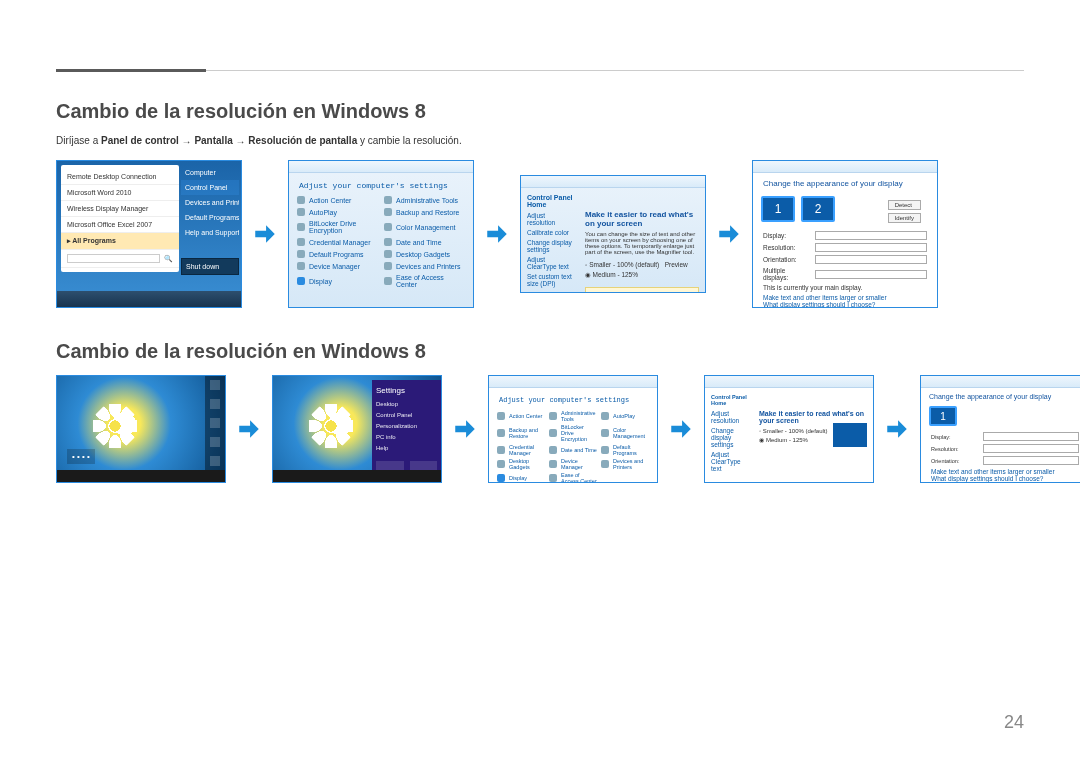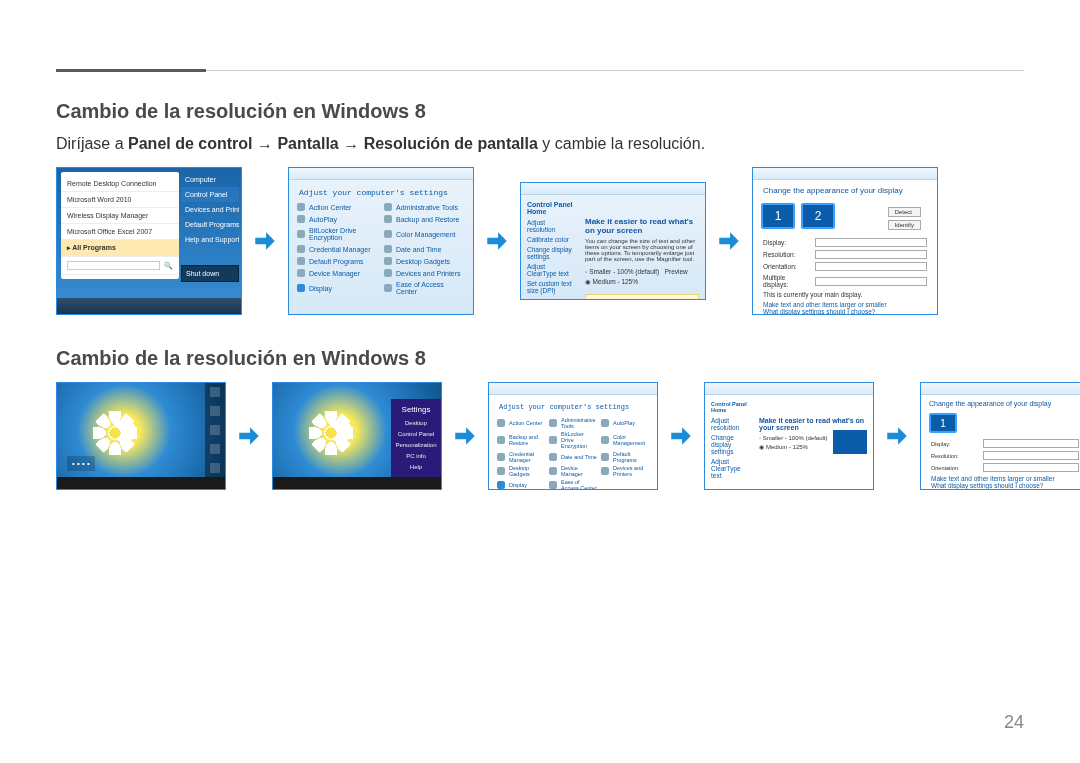--- a/index.html
+++ b/index.html
@@ -30,21 +30,21 @@
   .content {
     padding: 100px 56px 0 56px;
   }
   h2 {
     font-size: 20px;
     font-weight: 600;
     color: #4a4a4a;
     margin-bottom: 12px;
   }
   .instruction {
-    font-size: 16px;
+    font-size: 10px;
     color: #333;
     margin-bottom: 14px;
   }
   .instruction b { font-weight: 700; }
   .flow {
     display: flex;
     align-items: center;
     gap: 10px;
     margin-bottom: 32px;
   }
@@ -107,21 +107,21 @@
   .disp-form .row { display:flex; gap:6px; margin-bottom:3px; align-items:center;}
   .disp-form .row .lab { width:46px; }
   .disp-form .row .sel { flex:1; height:9px; border:1px solid #aaa; background:#fff;}
   .btns { display:flex; gap:4px; justify-content:flex-end; padding:4px 8px 6px; }
   .btns .b { font-size:6px; padding:1px 6px; border:1px solid #aaa; background:#f4f4f4;}
   .addrbar { height:12px; background:linear-gradient(180deg,#eef6fd,#d9ebf9); border-bottom:1px solid #b9d5ee;}
   
   .w8taskbar { position:absolute; left:0; right:0; bottom:0; height:12px; background:#1a1a1a;}
   .charms { position:absolute; right:0; top:0; bottom:12px; width:20px; background:rgba(0,0,0,.4); display:flex; flex-direction:column; justify-content:space-around; align-items:center;}
   .charms .c { width:10px; height:10px; background:#fff3; }
-  .settings-panel { position:absolute; right:0; top:16px; bottom:0; width:50px; background:#2b1a78; color:#fff; font-size:6px; padding:6px 4px;text-align:center;}
+  .settings-panel { position:absolute; right:0; top:4px; bottom:0; width:69px; background:#2b1a78; color:#fff; font-size:6px; padding:6px 4px;}
   .settings-panel .t { font-size:8px; margin-bottom:6px;}
   .settings-panel .opt { margin-bottom:5px; opacity:.9;}
   .settings-panel .grid { display:grid; grid-template-columns:1fr 1fr; gap:6px; margin-top:10px;}
   .settings-panel .grid .g { height:14px; background:#fff2; }
   .flower { position:absolute; left:36px; top:28px; width:44px; height:44px; border-radius:50%; background:radial-gradient(circle at 50% 50%, #f6e24a 0 18%, #fff 18% 22%, transparent 22%); }
   .flower::before, .flower::after { content:""; position:absolute; inset:0; background:
      radial-gradient(ellipse 10px 16px at 50% 8%, #fff 0 60%, transparent 61%),
      radial-gradient(ellipse 10px 16px at 50% 92%, #fff 0 60%, transparent 61%),
      radial-gradient(ellipse 16px 10px at 8% 50%, #fff 0 60%, transparent 61%),
      radial-gradient(ellipse 16px 10px at 92% 50%, #fff 0 60%, transparent 61%);

